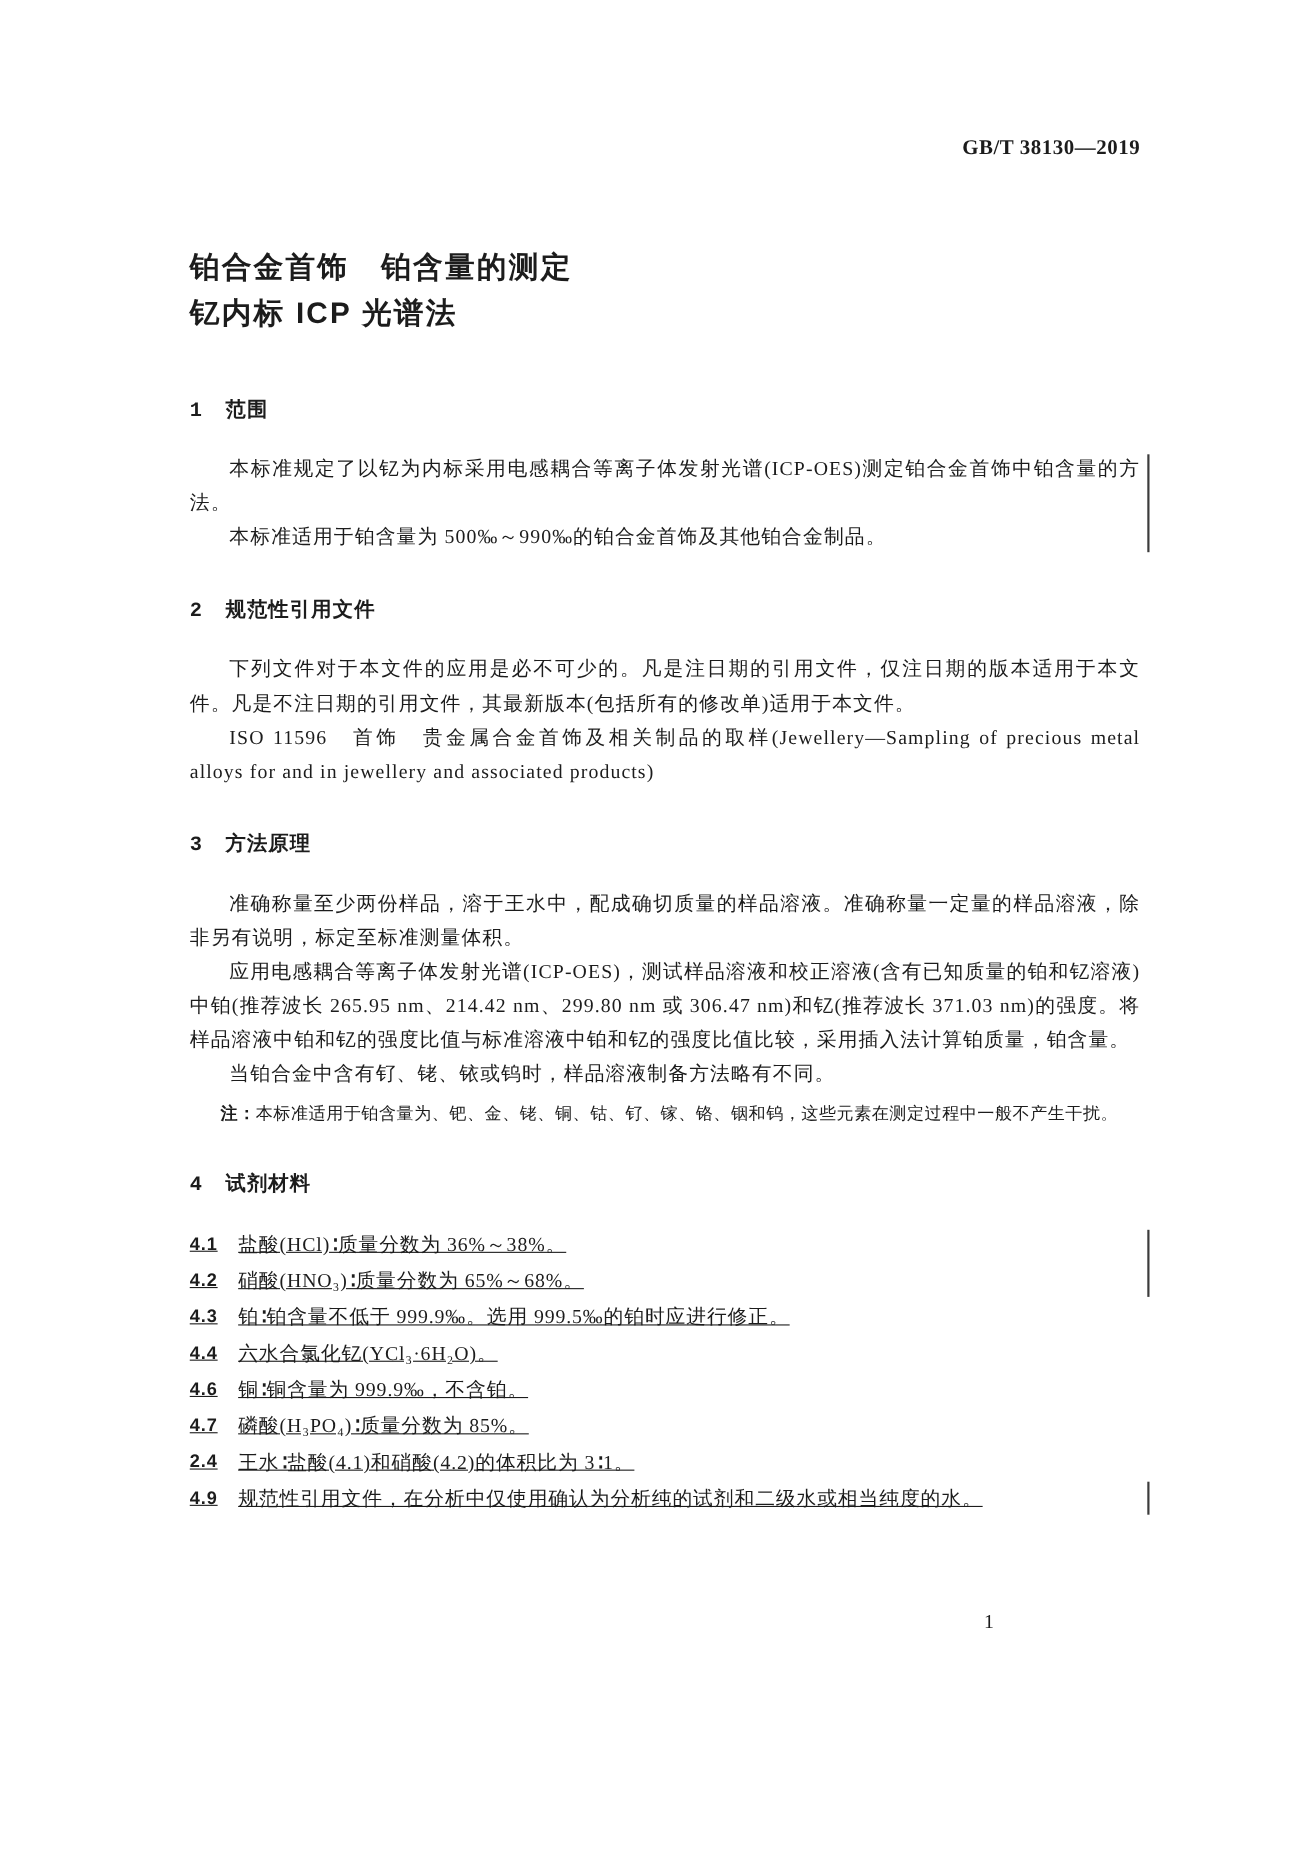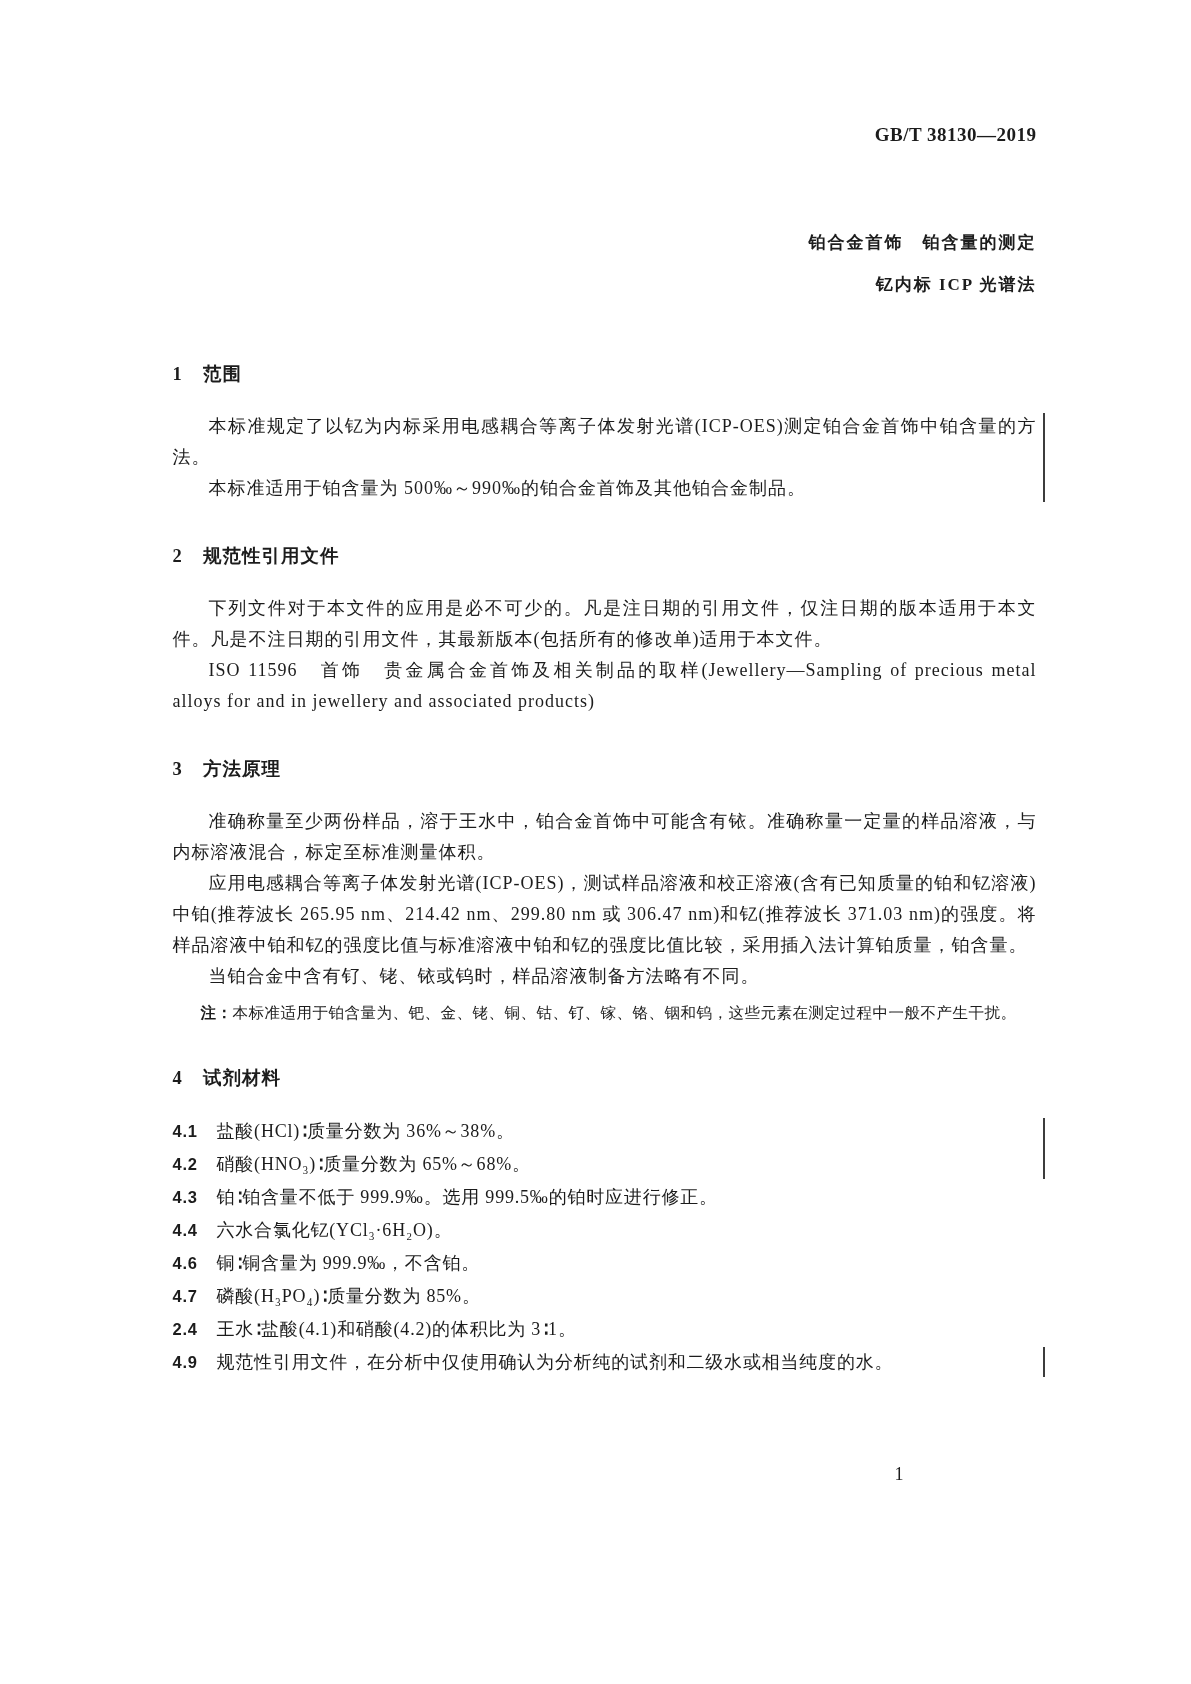--- a/index.html
+++ b/index.html
@@ -22,32 +22,32 @@
   }
   .doc-number {
     margin-top: 108px;
     text-align: right;
     font-size: 19px;
     font-weight: bold;
     letter-spacing: 0.5px;
   }
   .title-block {
     margin-top: 76px;
-    text-align: right;
-    font-family: Liberation Serif, serif;
+    text-align: left;
+    font-family: Liberation Sans, sans-serif;
     font-weight: bold;
-    font-size: 17px;
+    font-size: 27px;
     line-height: 42px;
     letter-spacing: 2px;
   }
   .title-line { display: block; }
   .section { margin-top: 40px; }
   .section.first { margin-top: 56px; }
   .sec-heading {
-    font-family: Liberation Serif, serif;
+    font-family: Liberation Mono, monospace;
     font-weight: bold;
     font-size: 18.5px;
     line-height: 24px;
     letter-spacing: 1px;
   }
   .sec-num { display: inline-block; margin-right: 1.1em; }
   .sec-body { position: relative; margin-top: 25px; }
   .para {
     font-size: 18px;
     line-height: 31px;
@@ -67,20 +67,21 @@
     font-weight: bold;
   }
   .items { position: relative; }
   .item {
     display: flex;
     align-items: flex-end;
     font-size: 18px;
     line-height: 33px;
     letter-spacing: 0.8px;
     position: relative;
+    text-decoration: underline;
   }
   .item-num {
     font-family: "Liberation Sans", "DejaVu Sans", sans-serif;
     font-weight: bold;
     font-size: 16.5px;
     min-width: 44px;
     flex: 0 0 44px;
   }
   .item-text { flex: 1; }
   .change-bar {
@@ -130,21 +131,21 @@
         <p class="para">下列文件对于本文件的应用是必不可少的。凡是注日期的引用文件，仅注日期的版本适用于本文件。凡是不注日期的引用文件，其最新版本(包括所有的修改单)适用于本文件。</p>
         <p class="para">ISO 11596　首饰　贵金属合金首饰及相关制品的取样(Jewellery—Sampling of precious metal alloys for and in jewellery and associated products)</p>
       </div>
     </div>
 
     <div class="section">
       <div class="sec-heading">
         <span class="sec-num">3</span><span class="sec-title">方法原理</span>
       </div>
       <div class="sec-body">
-        <p class="para">准确称量至少两份样品，溶于王水中，铂合金首饰中可能含有铱。准确称量一定量的样品溶液，与内标溶液混合，标定至标准测量体积。</p>
+        <p class="para">准确称量至少两份样品，溶于王水中，配成确切质量的样品溶液。准确称量一定量的样品溶液，除非另有说明，标定至标准测量体积。</p>
         <p class="para">应用电感耦合等离子体发射光谱(ICP-OES)，测试样品溶液和校正溶液(含有已知质量的铂和钇溶液)中铂(推荐波长 265.95 nm、214.42 nm、299.80 nm 或 306.47 nm)和钇(推荐波长 371.03 nm)的强度。将样品溶液中铂和钇的强度比值与标准溶液中铂和钇的强度比值比较，采用插入法计算铂质量，铂含量。</p>
         <p class="para">当铂合金中含有钌、铑、铱或钨时，样品溶液制备方法略有不同。</p>
         <p class="note"><span class="note-label">注：</span><span class="note-text">本标准适用于铂含量为、钯、金、铑、铜、钴、钌、镓、铬、铟和钨，这些元素在测定过程中一般不产生干扰。</span></p>
       </div>
     </div>
 
     <div class="section">
       <div class="sec-heading">
         <span class="sec-num">4</span><span class="sec-title">试剂材料</span>
       </div>

